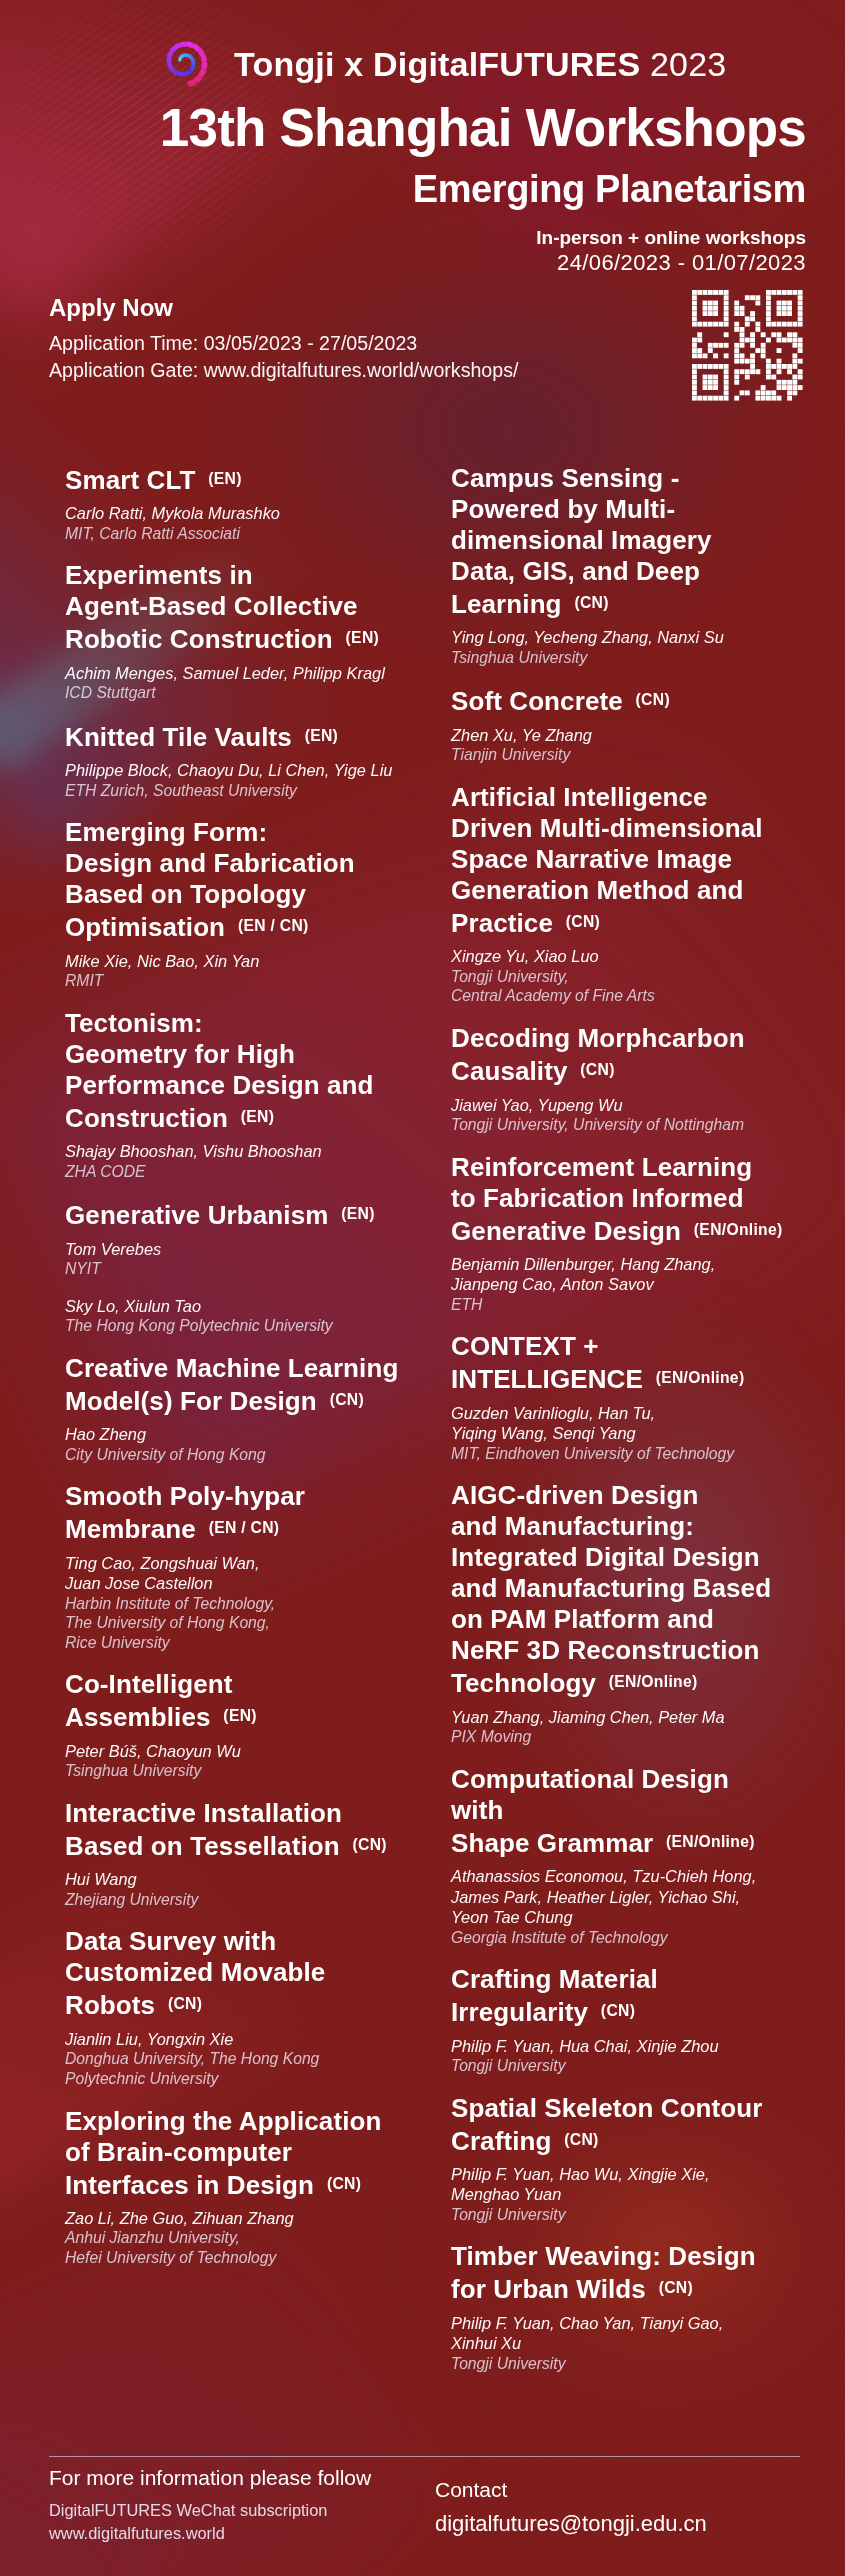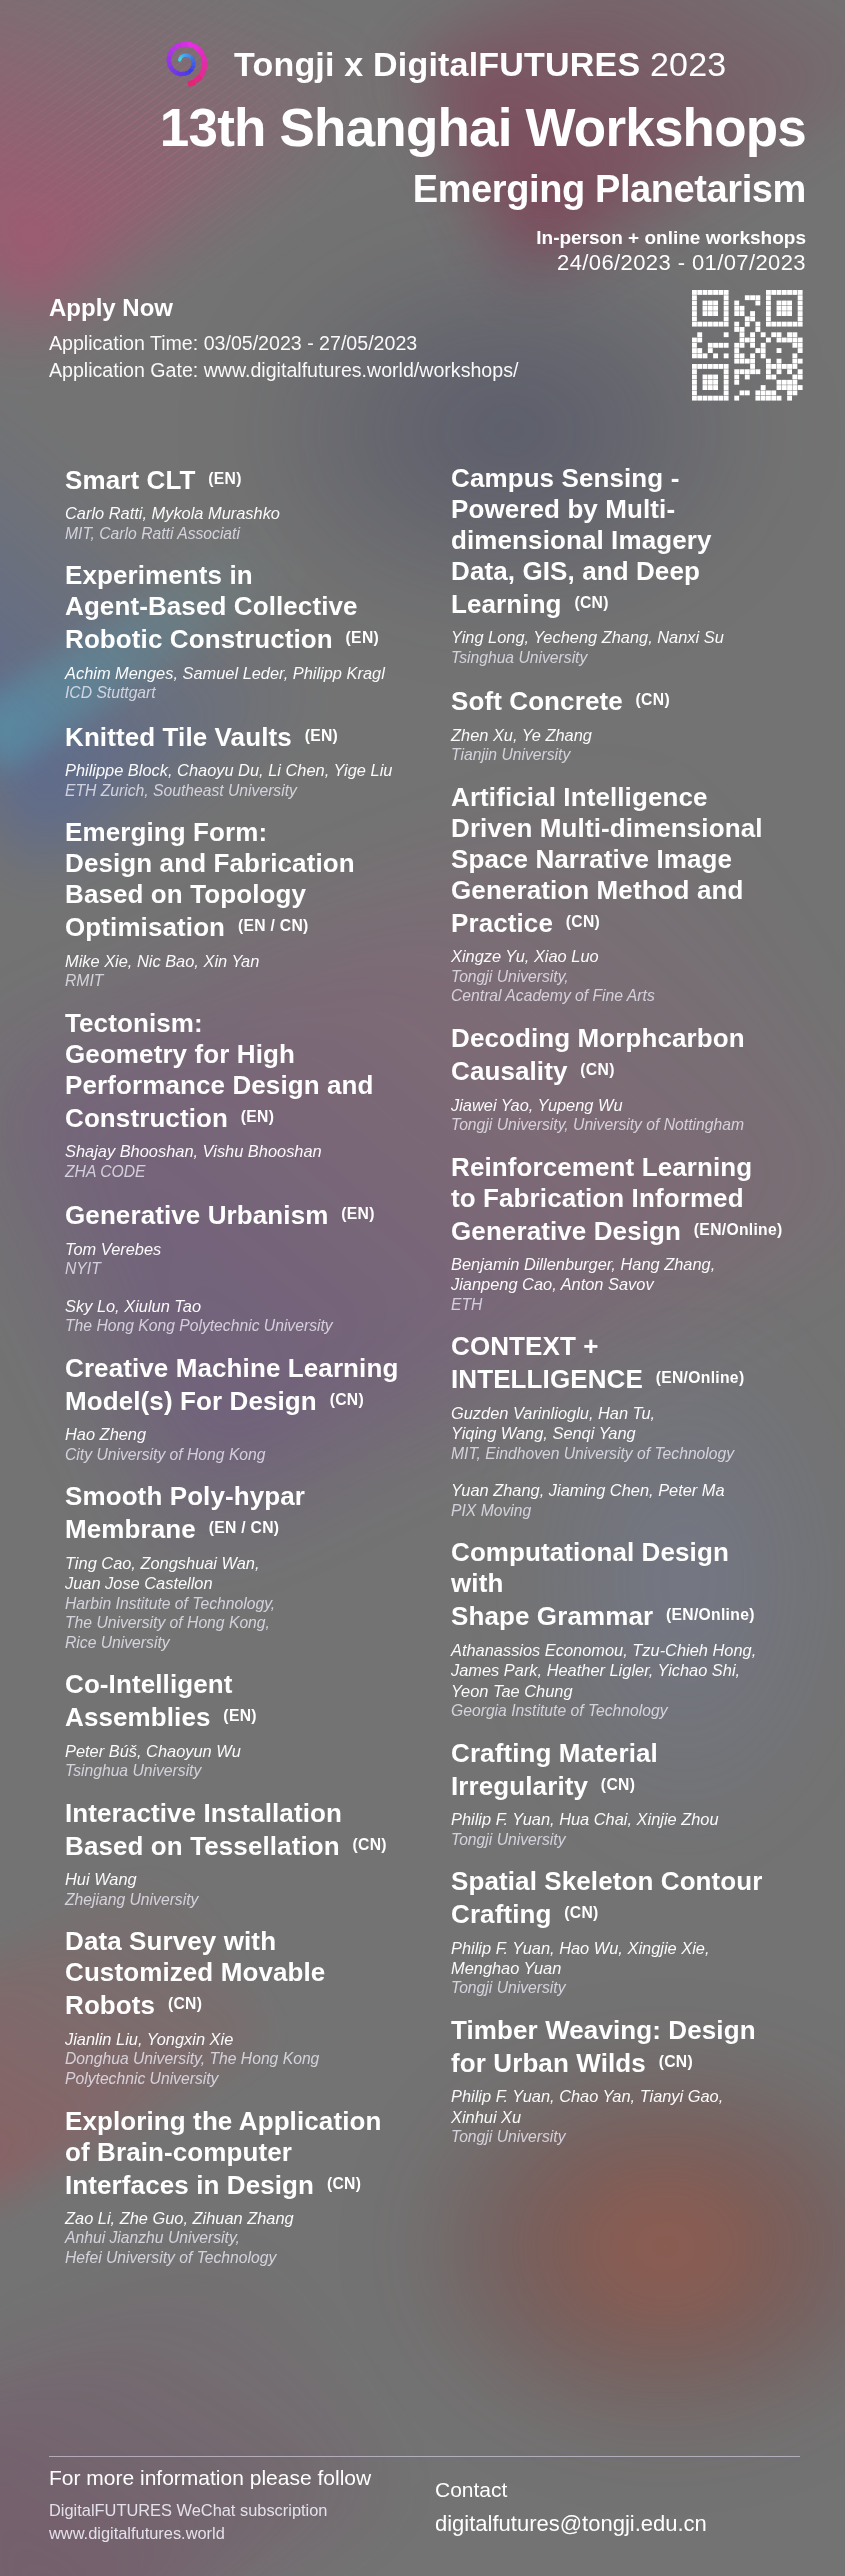--- a/index.html
+++ b/index.html
@@ -1,17 +1,17 @@
 <!DOCTYPE html>
 <html style="font-size:12.5px"><head>
 <meta charset="utf-8">
 <style>
   html,body{margin:0;padding:0;background:#000;}
   .poster{position:relative;width:845px;height:2576px;overflow:hidden;
-    background:#737373;color:#fff;font-family:"Liberation Sans",sans-serif;}
+    background:#7f1d1d;color:#fff;font-family:"Liberation Sans",sans-serif;}
   
   .bg{position:absolute;inset:0;overflow:hidden;}
   .bg div{position:absolute;}
   .s1{left:-110px;top:-94px;width:438px;height:329px;filter:blur(36px);
       background:linear-gradient(55deg,rgba(214,58,110,.55),rgba(214,58,110,0) 70%);transform:rotate(-33deg);}
   .s2{left:438px;top:-70px;width:517px;height:235px;filter:blur(34px);
       background:linear-gradient(60deg,rgba(140,20,60,.5),rgba(60,10,40,0) 75%);transform:rotate(-28deg);}
   .s3{left:-102px;top:368px;width:337px;height:438px;filter:blur(33px);
       background:linear-gradient(70deg,rgba(47,90,200,.38),rgba(47,90,200,0) 70%);transform:rotate(-30deg);}
   .s4{left:-47px;top:611px;width:360px;height:70px;filter:blur(14px);
@@ -482,20 +482,27 @@
           <div class="ws-inst">ETH</div>
         </article>
         <article class="ws">
           <h4 class="ws-title"><span class="t">CONTEXT +
 INTELLIGENCE</span> <span class="tag">(EN/Online)</span></h4>
           <div class="ws-names">Guzden Varinlioglu, Han Tu,
 Yiqing Wang, Senqi Yang</div>
           <div class="ws-inst">MIT, Eindhoven University of Technology</div>
         </article>
         <article class="ws">
+          <h4 class="ws-title"><span class="t">AIGC-driven Design
+and Manufacturing:
+Integrated Digital Design
+and Manufacturing Based
+on PAM Platform and
+NeRF 3D Reconstruction
+Technology</span> <span class="tag">(EN/Online)</span></h4>
           <div class="ws-names">Yuan Zhang, Jiaming Chen, Peter Ma</div>
           <div class="ws-inst">PIX Moving</div>
         </article>
         <article class="ws">
           <h4 class="ws-title"><span class="t">Computational Design
 with
 Shape Grammar</span> <span class="tag">(EN/Online)</span></h4>
           <div class="ws-names">Athanassios Economou, Tzu-Chieh Hong,
 James Park, Heather Ligler, Yichao Shi,
 Yeon Tae Chung</div>

